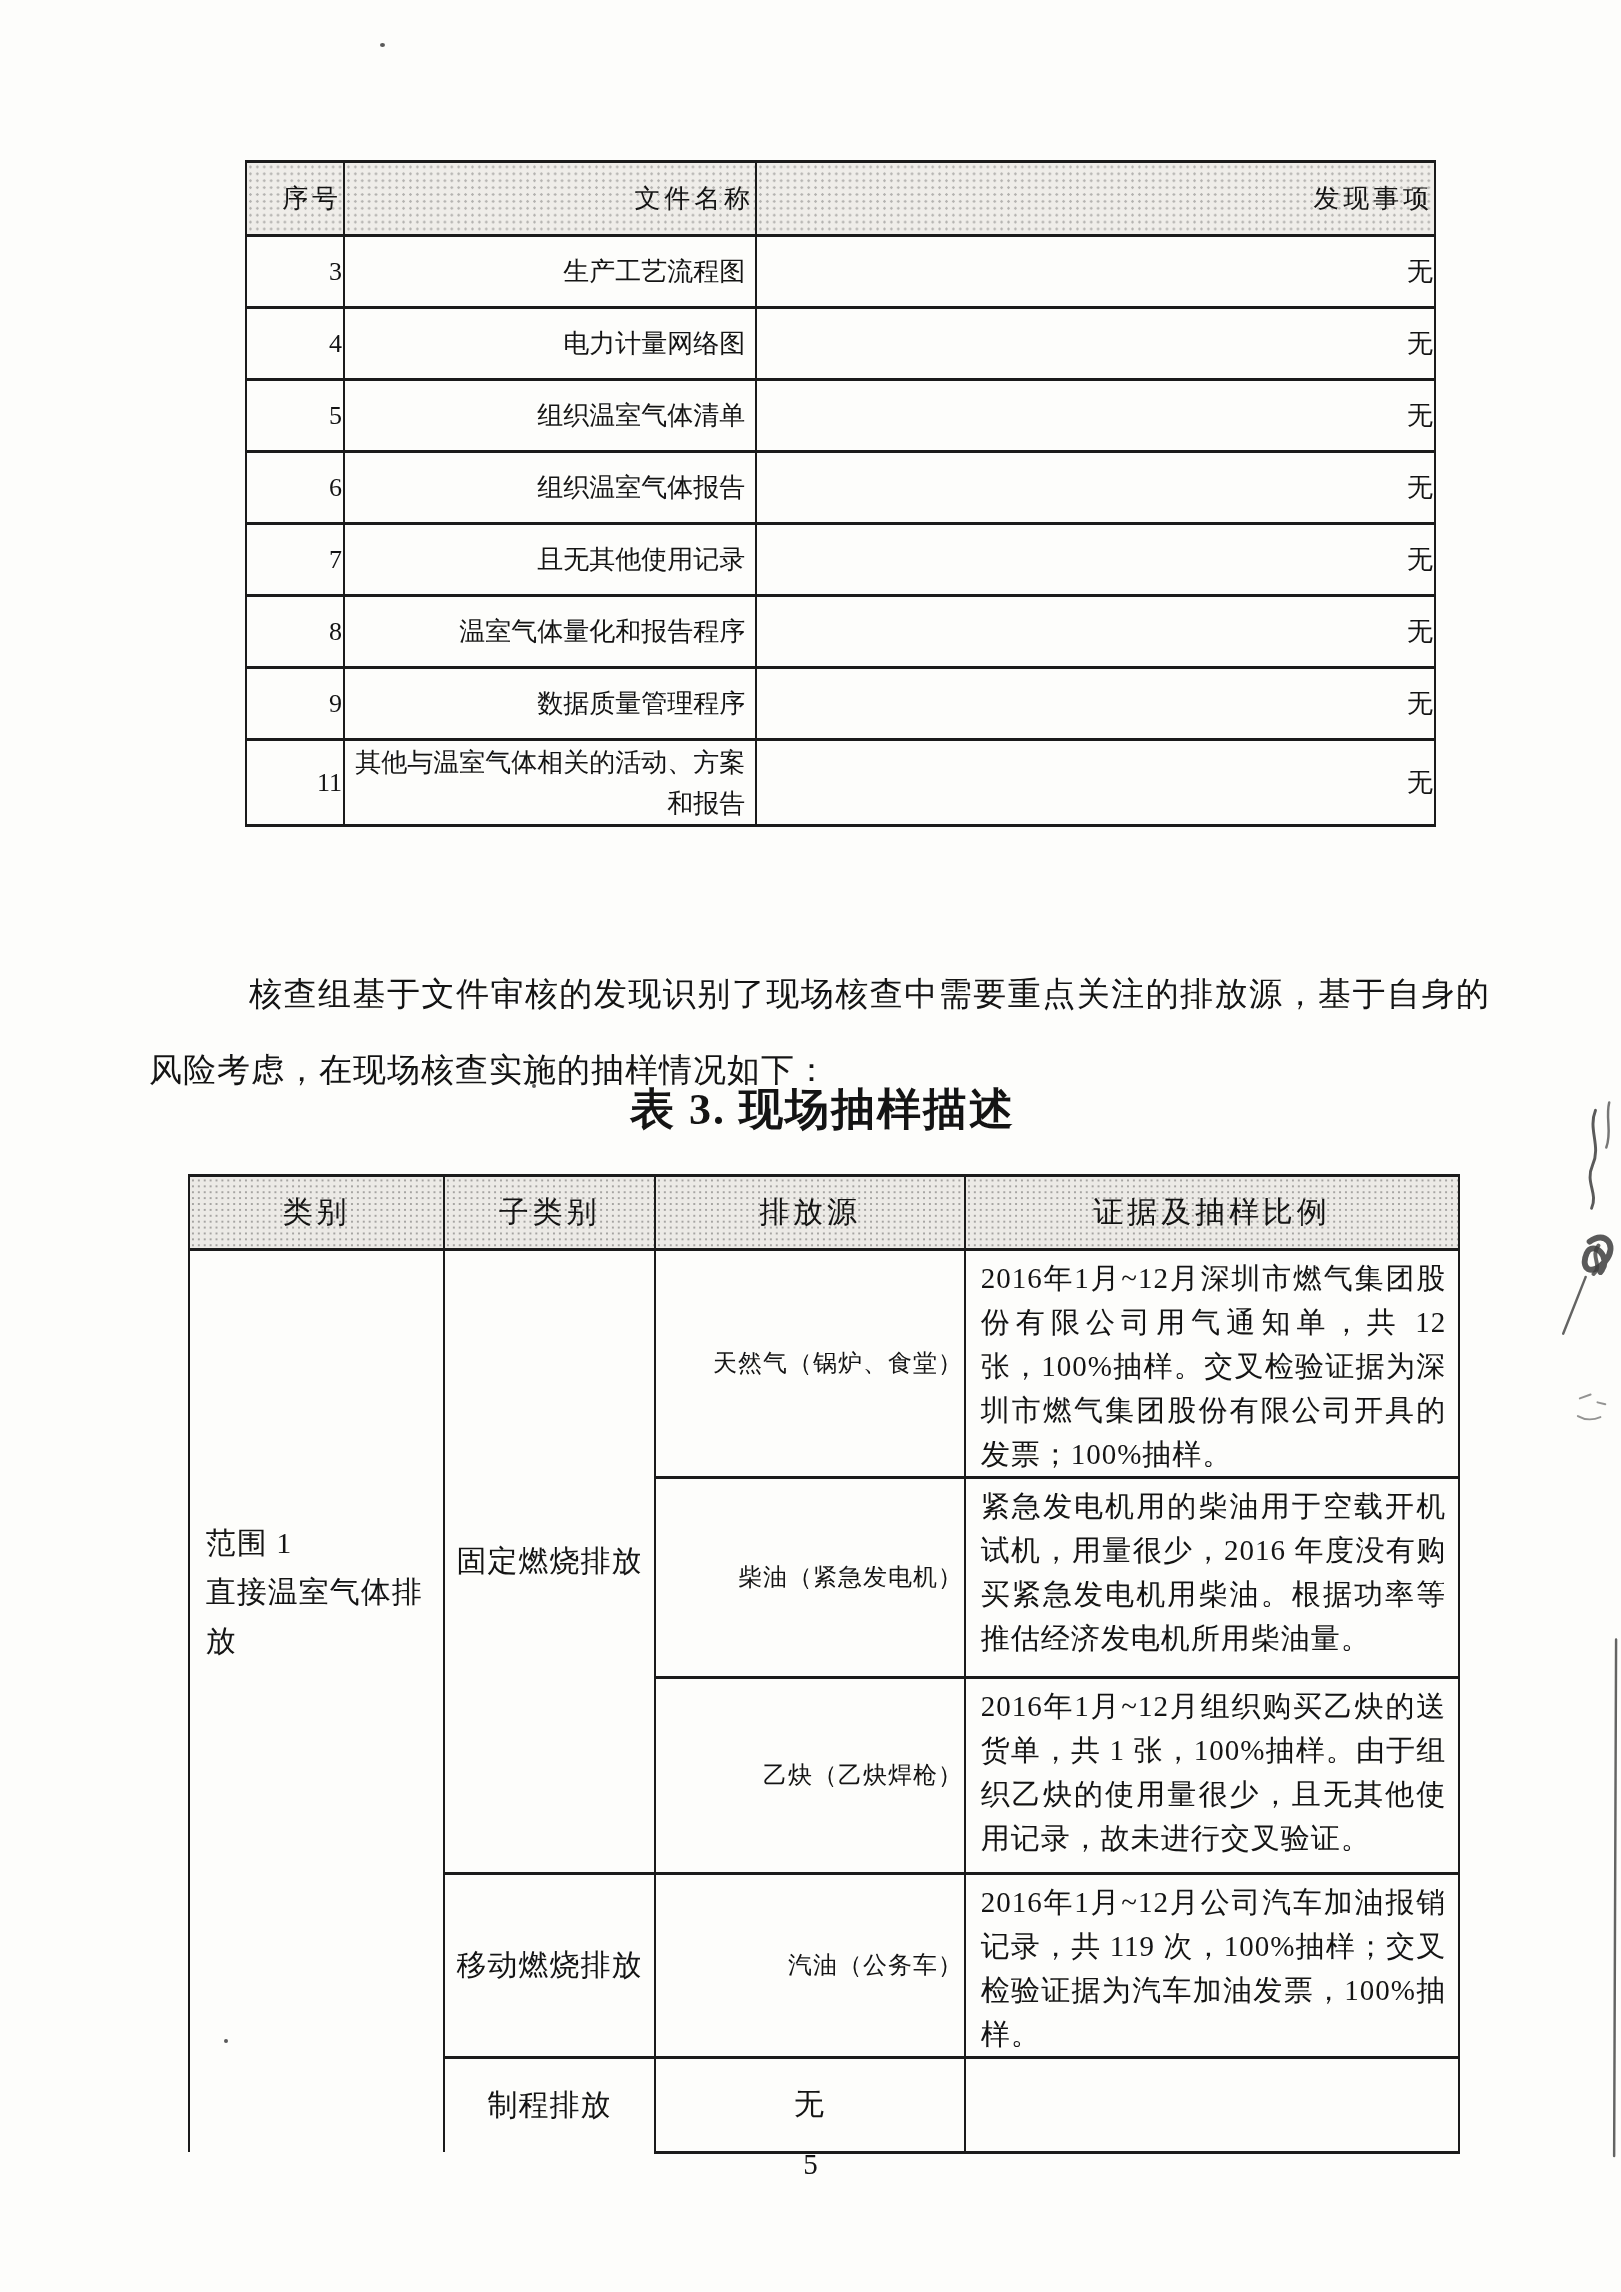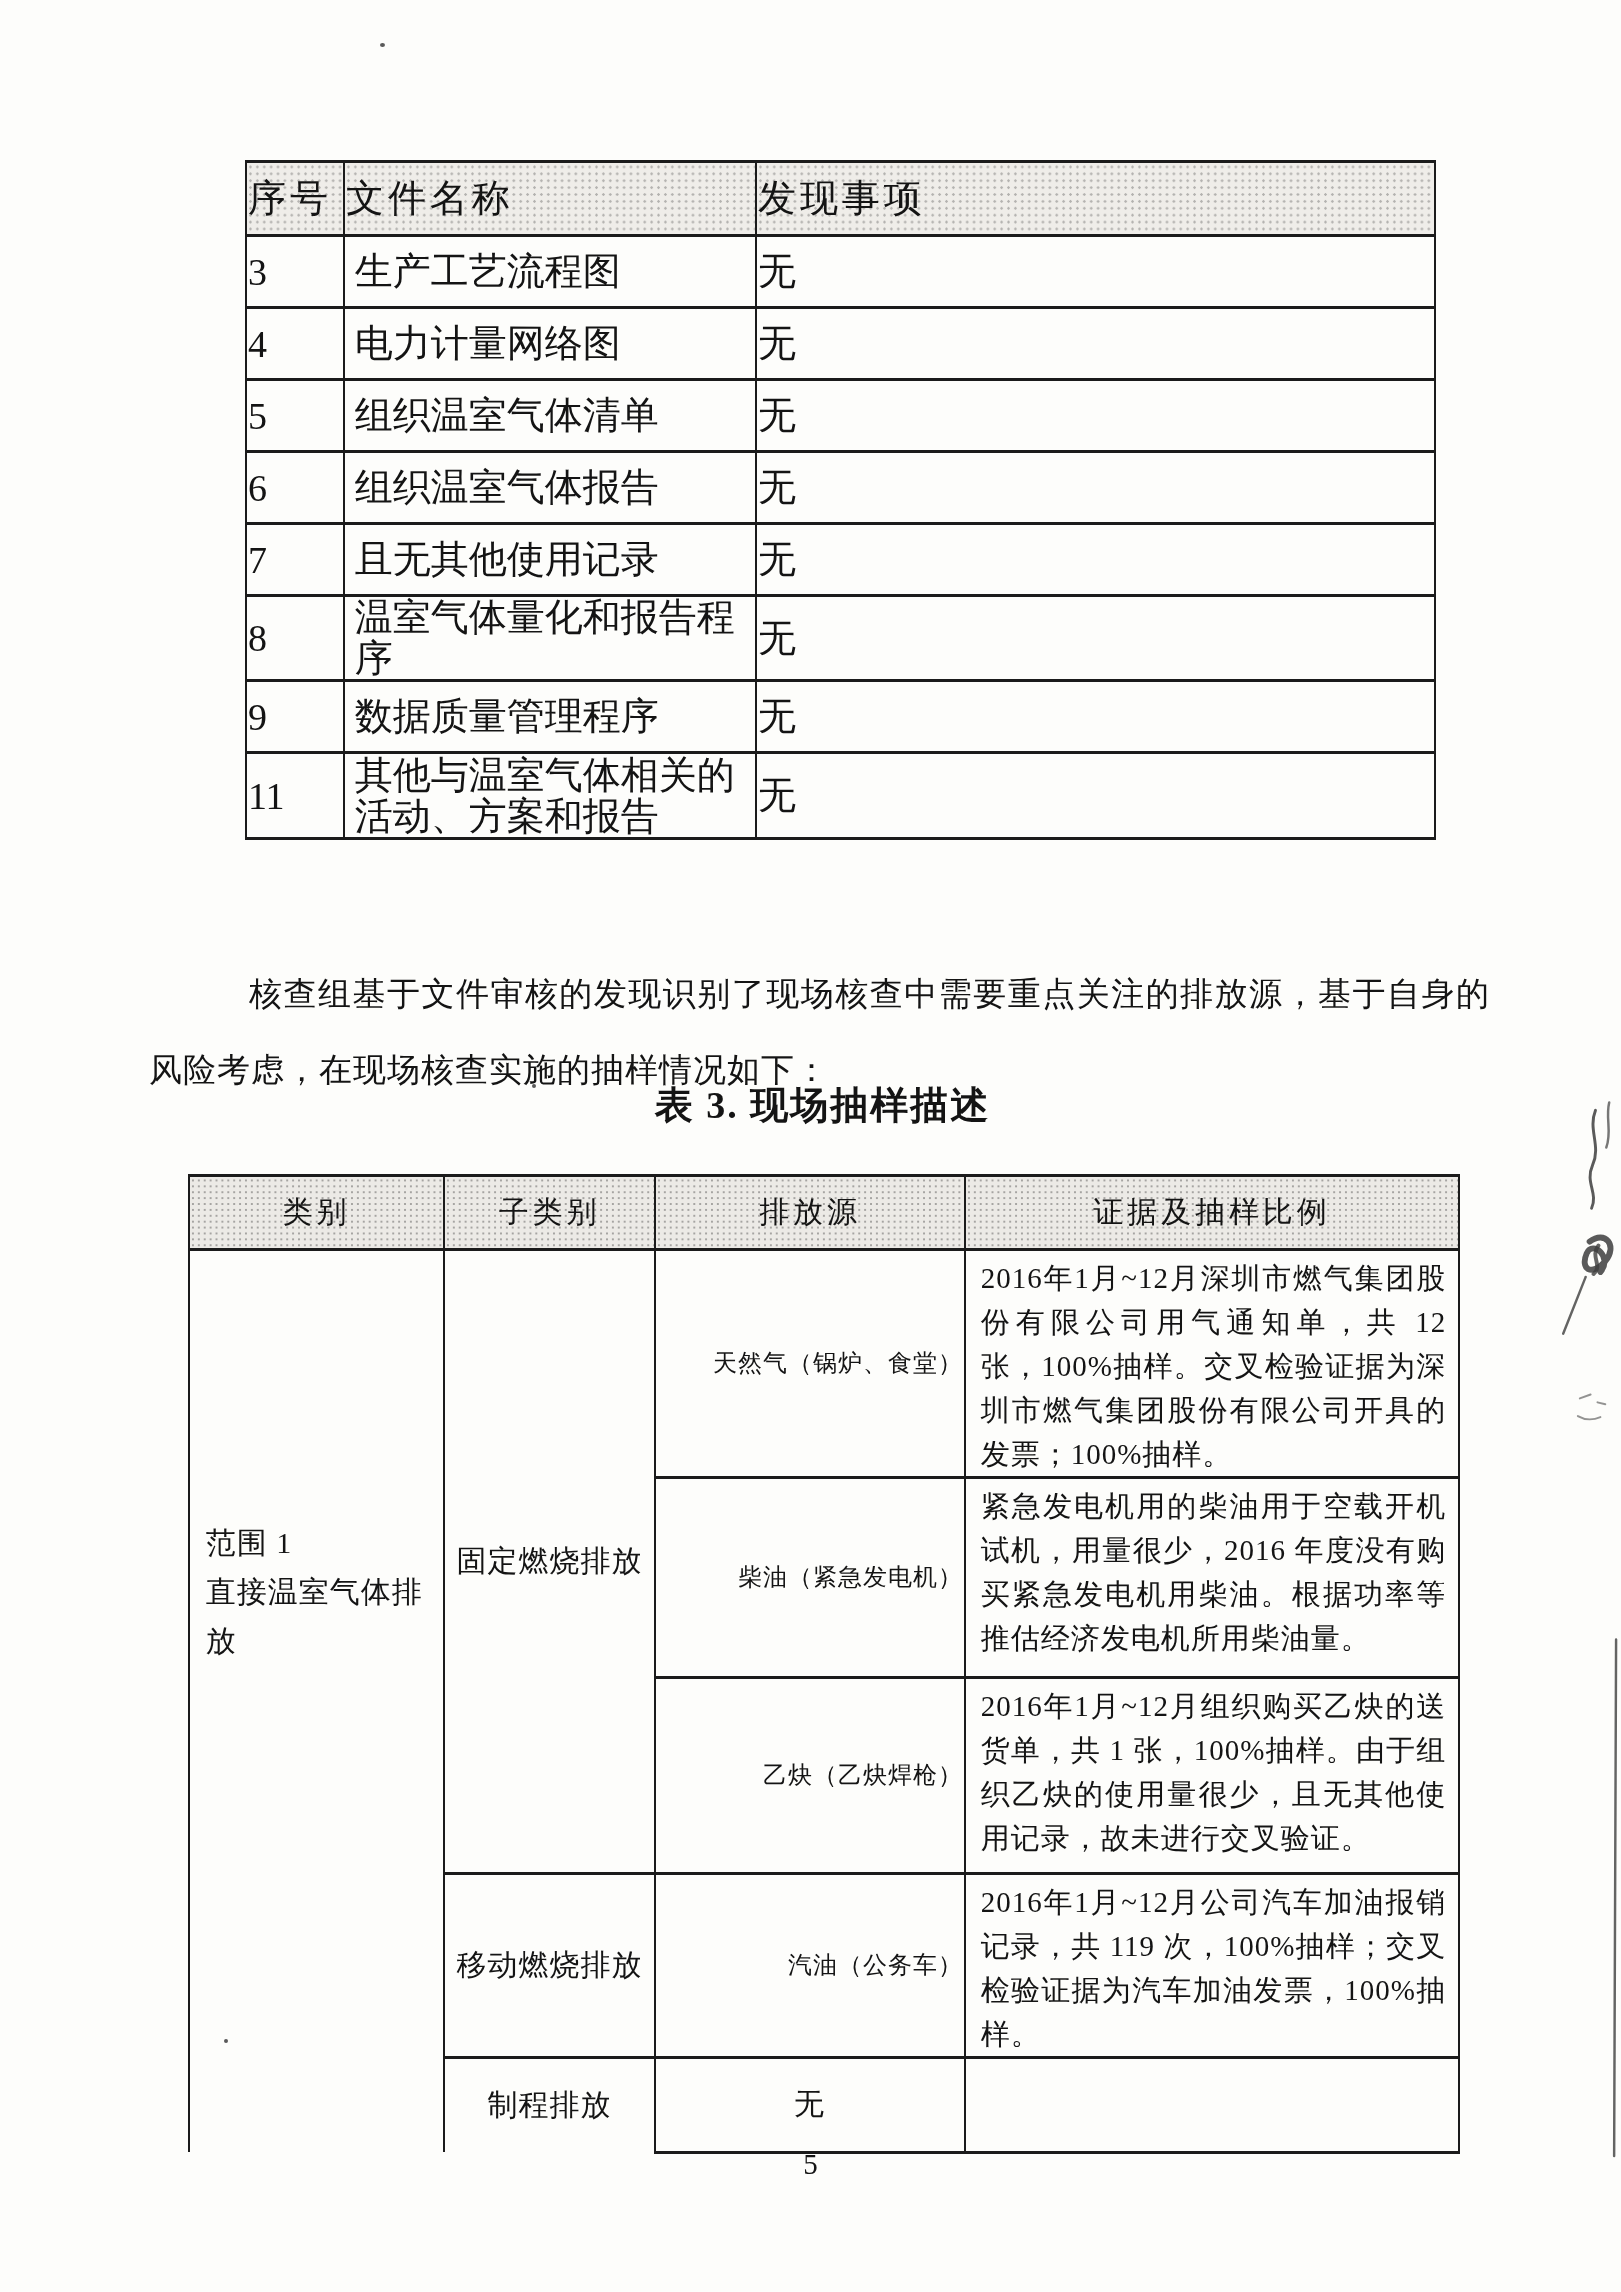--- a/index.html
+++ b/index.html
@@ -13,22 +13,22 @@
   }
 
   table { border-collapse:collapse; position:absolute; table-layout:fixed; }
   td, th { font-weight:normal; overflow:hidden; }
 
   
   .t1 { left:245px; top:160px; width:1189px; }
   .t1 th, .t1 td {
     border:solid #1b1b1b;
     border-width:3.9px 2.9px;
-    font-size:38px;
-    text-align:left;
+    font-size:26px;
+    text-align:right;
     vertical-align:middle;
   }
   .t1 thead th {
     letter-spacing:3.9px;
     background-color:#efede9;
     background-image:radial-gradient(circle, rgba(70,70,70,0.35) 1px, transparent 1.5px);
     background-size:6.9px 6.9px;
   }
   .t1 .name-cell { line-height:41px; padding:0 9.8px;margin-left:28px; }
 
@@ -40,21 +40,21 @@
     text-indent:100px;
     text-align:justify;
     letter-spacing:1px;
   }
 
   
   .t3title {
     position:absolute;
     left:188px; top:1080px; width:1269px;
     text-align:center;
-    font-size:38px; font-weight:bold;
+    font-size:44px; font-weight:bold;
     letter-spacing:2px;
   }
 
   
   .t3 { left:188px; top:1150px; width:1269px;margin-top:24px; }
   .t3 th, .t3 td {
     border:solid #1b1b1b;
     border-width:3.9px 2.9px;
   }
   .t3 thead th {

